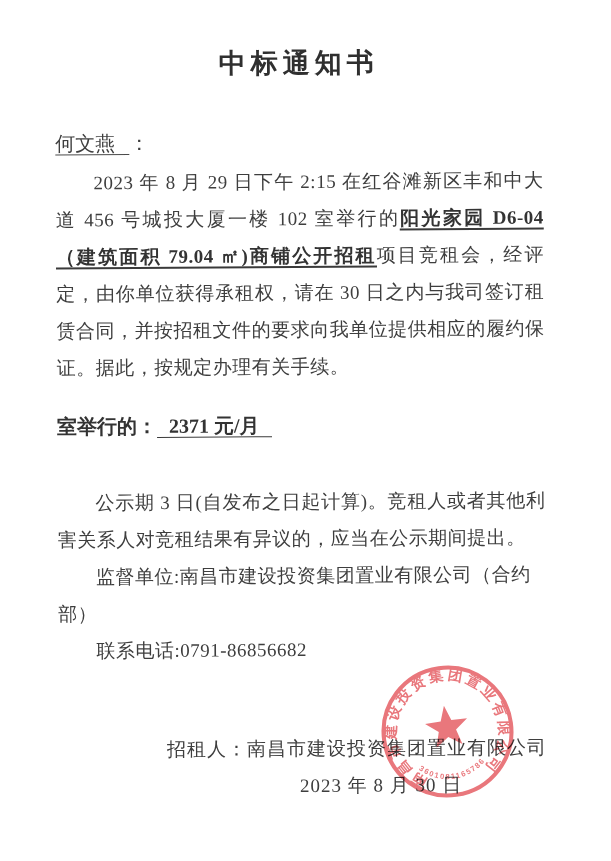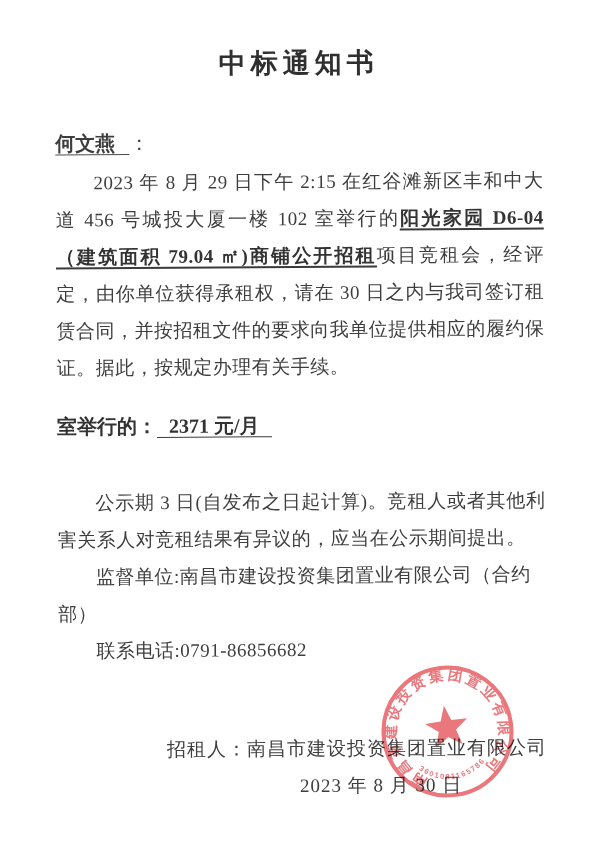--- a/index.html
+++ b/index.html
@@ -12,21 +12,21 @@
     position:absolute;inset:0;background:#ffffff;
     padding:46px 66px 0 57px;box-sizing:border-box;
     transform:rotate(-0.35deg);transform-origin:50% 50%;
   }
   .doc-title{
     margin:0;text-align:center;font-size:27px;font-weight:600;
     letter-spacing:5px;color:#2f2f2f;line-height:34px;
   }
   .salutation{margin-top:44px;font-size:20px;line-height:37px;}
   .salutation .name{
-    font-weight:700;border-bottom:1.5px solid #4a4a4a;padding-right:14px;
+    font-weight:400;border-bottom:1.5px solid #4a4a4a;padding-right:14px;
   }
   p{margin:0;}
   .body-para{
     font-size:19px;line-height:37px;text-align:justify;
     text-indent:2em;letter-spacing:0.5px;margin-top:2px;
   }
   .bu{font-weight:bold;border-bottom:2px solid #3a3a3a;color:#333;}
   .result-line{margin-top:22px;font-size:20px;line-height:37px;font-weight:bold;color:#333;}
   .result-line .value{border-bottom:1.5px solid #3a3a3a;padding:0 12px;font-family:Liberation Serif, serif;}
   .publicity{margin-top:39px;}

